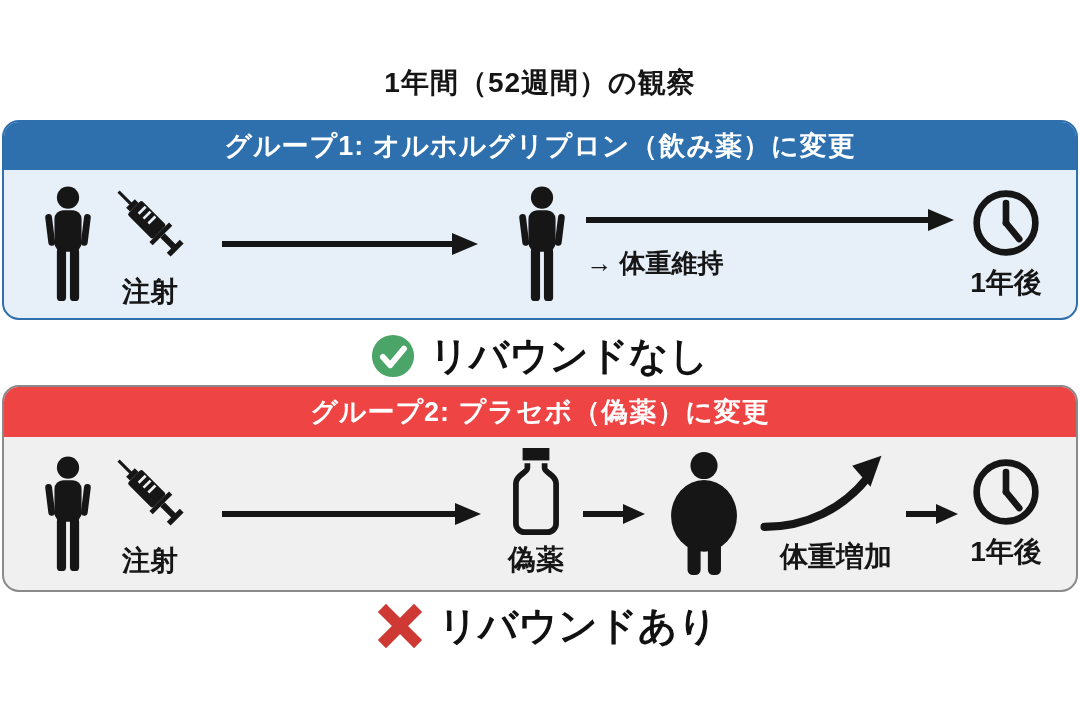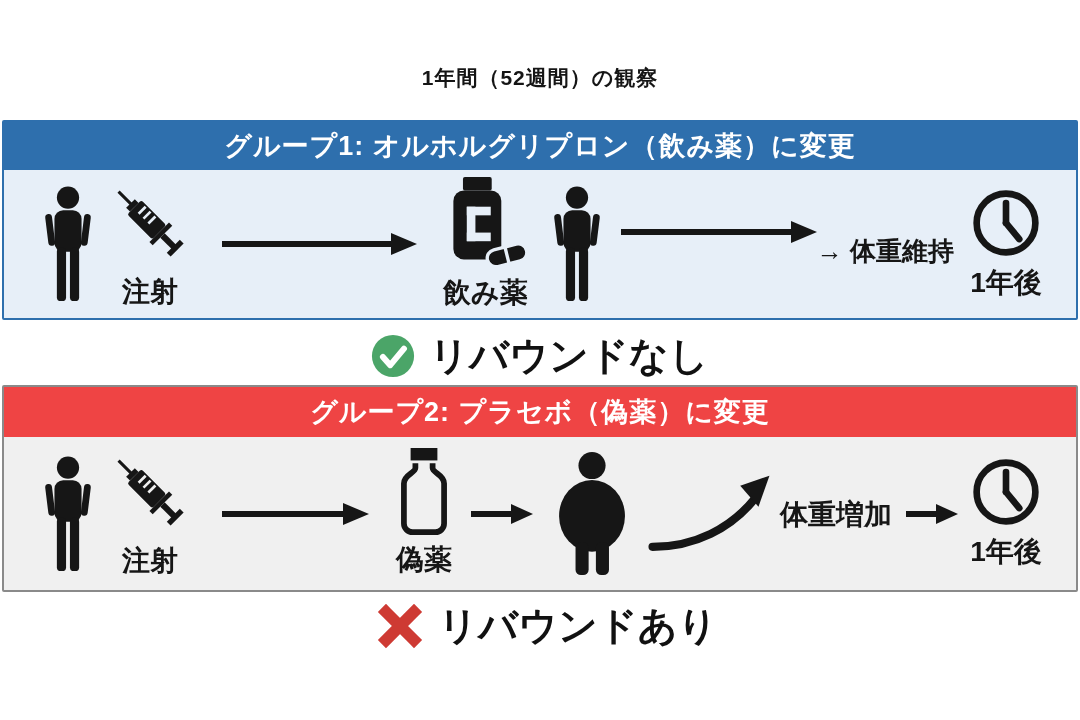--- a/index.html
+++ b/index.html
@@ -7,28 +7,28 @@
   body {
     width:1080px; height:720px;
     font-family:"Liberation Sans","DejaVu Sans",sans-serif;
     color:#161616;
     position:relative; overflow:hidden;
   }
   .canvas { position:absolute; inset:0; background:#fff; }
 
   .title {
     position:absolute; top:64px; left:0; width:100%;
-    text-align:center; font-size:21px; font-weight:700; color:#151515;
+    text-align:center; font-size:28px; font-weight:700; color:#151515;
     letter-spacing:1px;
   }
 
   
   .panel {
     position:absolute; left:2px; width:1076px;
-    border-radius:2px; overflow:hidden;
+    border-radius:17px; overflow:hidden;
   }
   .panel-blue { top:120px; height:200px; border:2px solid #2E6FAD; background:#E7EFF8; }
   .panel-gray { top:385px; height:207px; border:2px solid #8A8A8A; background:#F0F0F0; }
 
   .panel-header {
     width:100%; display:flex; align-items:center; justify-content:center;
     color:#fff; font-size:27px; font-weight:700; letter-spacing:1px;
   }
   .panel-blue .panel-header { height:48px; background:#2E6FAD; }
   .panel-gray .panel-header { height:50px; background:#ef4444; }
@@ -60,25 +60,25 @@
   
   .harrow { display:flex; align-items:center; height:24px; }
   .harrow .shaft { flex:1; height:6px; background:#161616; }
   .harrow .head  { width:0; height:0;
     border-top:11px solid transparent; border-bottom:11px solid transparent;
     border-left:26px solid #161616; }
   .arrow-long  { flex:1 1 auto; margin:0 20px; }
   .arrow-short { flex:0 0 62px; margin:0 12px; }
   .arrow-short .head { border-left-width:22px; border-top-width:10px; border-bottom-width:10px; }
 
-  .maintain-block { flex:1 1 auto; display:flex; justify-content:center; margin:0 16px 0 14px; }
+  .maintain-block { flex:1 1 auto; display:flex; flex-direction:column; justify-content:center; margin:0 16px 0 14px; }
   .maintain-block .harrow { width:100%; }
   .maintain-text { font-size:26px; font-weight:700; margin-top:14px; align-self:flex-start; white-space:nowrap; }
 
-  .gain-block { display:flex; flex-direction:row; align-items:center; flex:0 0 auto; margin:0 2px; }
+  .gain-block { display:flex; flex-direction:column; align-items:flex-end; flex:0 0 auto; margin:0 2px; }
   .gain-block .step-label { margin-top:2px; }
 
   
   .result-row {
     position:absolute; left:0; width:100%;
     display:flex; align-items:center; justify-content:center; gap:14px;
   }
   .result-check { top:329px; }
   .result-cross { top:599px;padding-left:14px; }
   .result-text { font-size:39px; font-weight:700; color:#111; white-space:nowrap; }
@@ -124,40 +124,20 @@
           </svg>
         </span>
         <span class="step-label">注射</span>
       </div>
 
       <div class="harrow arrow-long">
           <i class="shaft"></i>
           <i class="head"></i>
         </div>
 
-      <div class="step">
-        <span>
-          <svg class="svg-bottle1" viewBox="0 0 100 96">
-            <g fill="#161616">
-              <rect x="27" y="0" width="30" height="14" rx="2"></rect>
-              <rect x="17" y="14" width="50" height="72" rx="11"></rect>
-            </g>
-            <g fill="#E7EFF8">
-              <rect x="31" y="31" width="25" height="9"></rect>
-              <rect x="31" y="31" width="9" height="36"></rect>
-              <rect x="31" y="58" width="25" height="9"></rect>
-            </g>
-            <g transform="rotate(-14 72 82)">
-              <rect x="52" y="73" width="42" height="18" rx="9" fill="#161616" stroke="#E7EFF8" stroke-width="3.5"></rect>
-              <line x1="73" y1="73" x2="73" y2="91" stroke="#E7EFF8" stroke-width="3.5"></line>
-            </g>
-          </svg>
-        </span>
-        <span class="step-label">飲み薬</span>
-      </div>
 
       <span class="step" style="margin-left:14px;">
         <svg class="svg-person" viewBox="0 0 62 120" fill="#161616">
           <circle cx="31" cy="12" r="11.5"></circle>
           <rect x="17" y="25" width="28" height="43" rx="9"></rect>
           <rect x="9" y="29" width="7" height="33" rx="3.5" transform="rotate(-7 12.5 45)"></rect>
           <rect x="46" y="29" width="7" height="33" rx="3.5" transform="rotate(7 49.5 45)"></rect>
           <rect x="19.5" y="64" width="9.5" height="55" rx="4"></rect>
           <rect x="33" y="64" width="9.5" height="55" rx="4"></rect>
         </svg>

